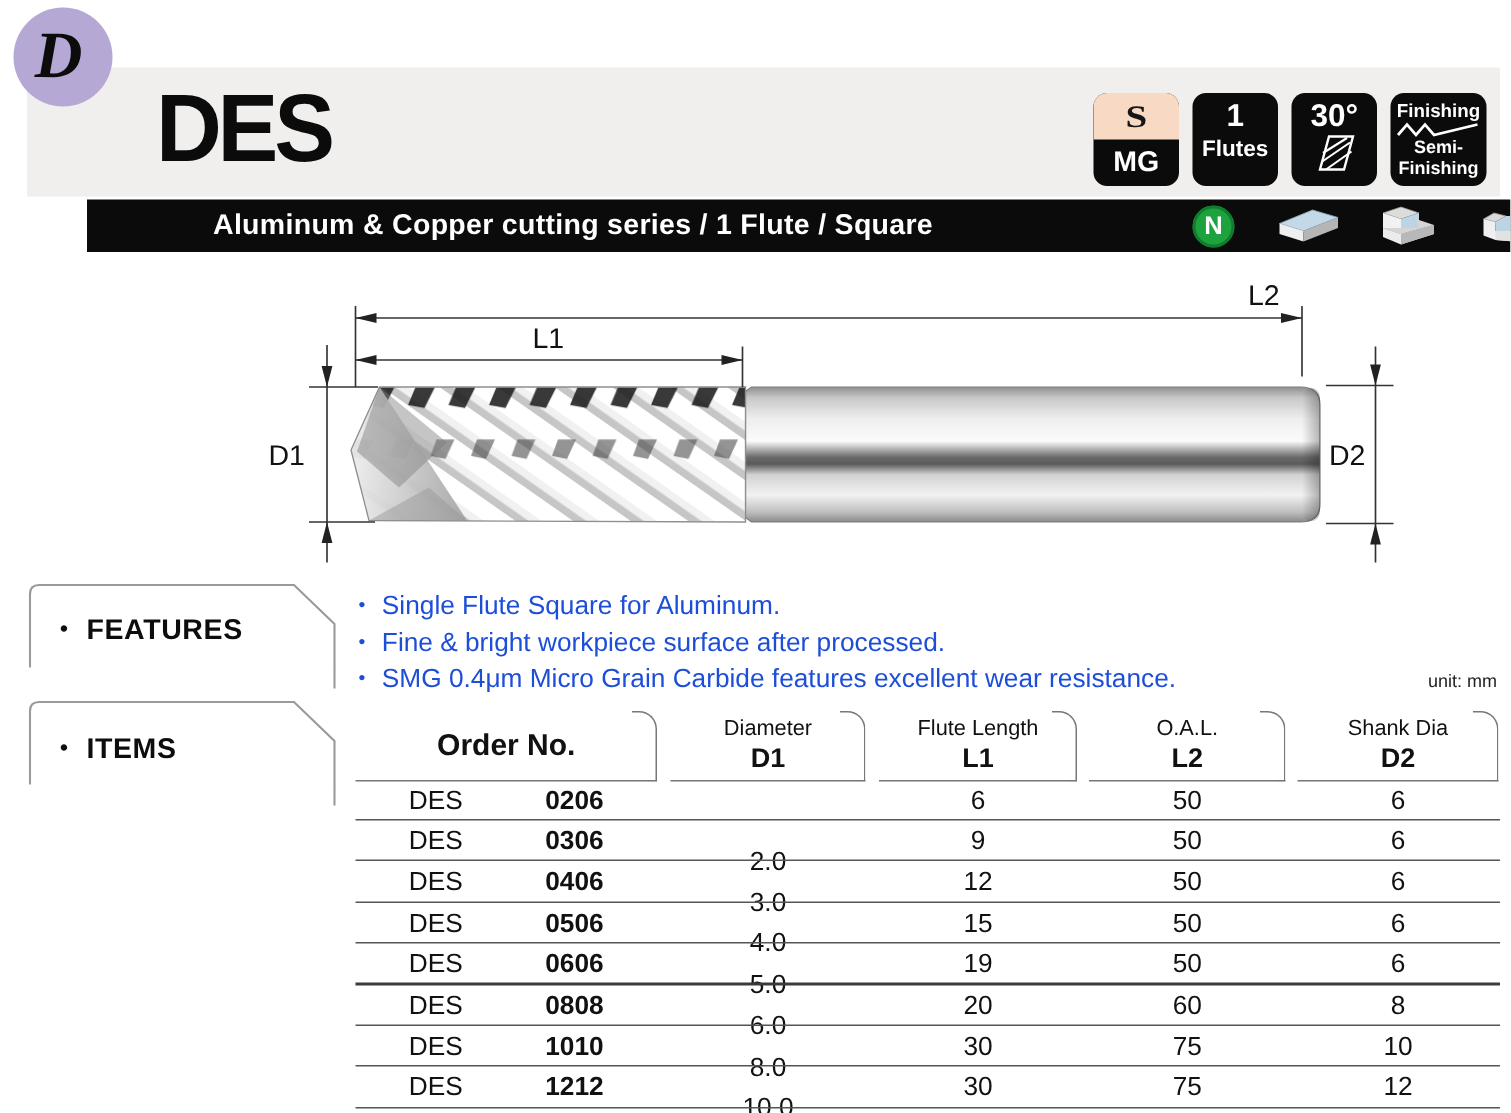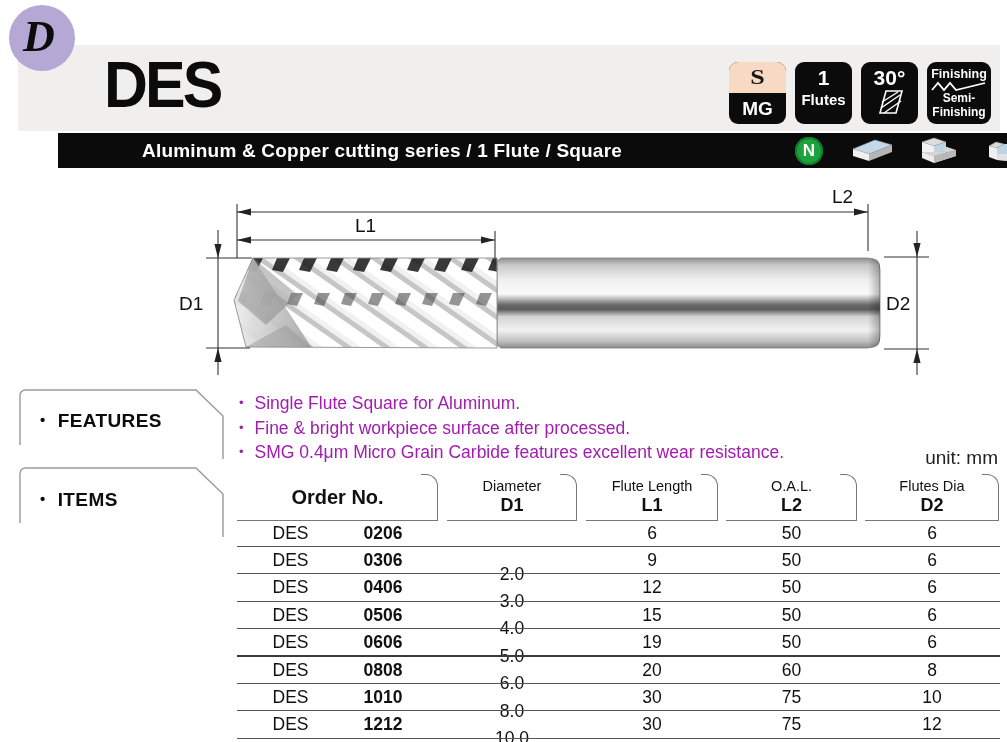--- a/index.html
+++ b/index.html
@@ -38,24 +38,24 @@
             justify-content:center;color:#fff;font-weight:bold;font-size:17px;}
   .app-icon{position:absolute;top:3px;}
 
   
   .drawing{position:absolute;left:0;top:175px;width:1007px;height:205px;}
 
   
   .tabs-svg{position:absolute;left:0;top:385px;width:240px;height:160px;}
   .tab-head{position:absolute;left:40px;font-size:19px;font-weight:bold;letter-spacing:.4px;color:#0d0d0d;}
   .tab-head::before{content:"•";font-size:15px;margin-right:12px;position:relative;top:-2px;}
-  .feat-list{position:absolute;left:239px;top:392px;font-size:17.5px;color:#a21caf;}
+  .feat-list{position:absolute;left:239px;top:392px;font-size:17.5px;color:#1d4ed8;}
   .feat-item{line-height:22.5px;}
   .feat-item::before{content:"•";font-size:13px;margin-right:11px;position:relative;top:-2px;}
-  .unit-note{position:absolute;right:9px;top:447px;font-size:19px;color:#222;}
+  .unit-note{position:absolute;right:9px;top:447px;font-size:12px;color:#222;}
 
   
   .thead{position:absolute;top:474px;left:0;width:1007px;height:46px;}
   .hcell{position:absolute;top:0;height:46px;border-bottom:1.5px solid #777;text-align:center;}
   .hcell .hook{position:absolute;right:0;top:0;bottom:-1px;width:16px;
                border-top:1.5px solid #777;border-right:1.5px solid #777;border-top-right-radius:12px;}
   .hcell .t1{font-size:14.5px;margin-top:4px;}
   .hcell .t2{font-size:18px;font-weight:bold;margin-top:1px;}
   .hcell.order{line-height:46px;font-size:20px;font-weight:bold;}
   .tbody{position:absolute;left:237px;top:520px;width:763px;}
@@ -255,21 +255,21 @@
       <div class="t1">Flute Length</div>
       <div class="t2">L1</div>
       <span class="hook"></span>
     </div>
     <div class="hcell" style="left:726px;width:131px">
       <div class="t1">O.A.L.</div>
       <div class="t2">L2</div>
       <span class="hook"></span>
     </div>
     <div class="hcell" style="left:865px;width:134px">
-      <div class="t1">Flutes Dia</div>
+      <div class="t1">Shank Dia</div>
       <div class="t2">D2</div>
       <span class="hook"></span>
     </div>
   </div>
 
   <div class="tbody">
     <div class="trow">
       <div class="tcell c0"><span class="series-name">DES</span><span class="code">0206</span></div>
       <div class="tcell c1">2.0</div>
       <div class="tcell c2">6</div>

